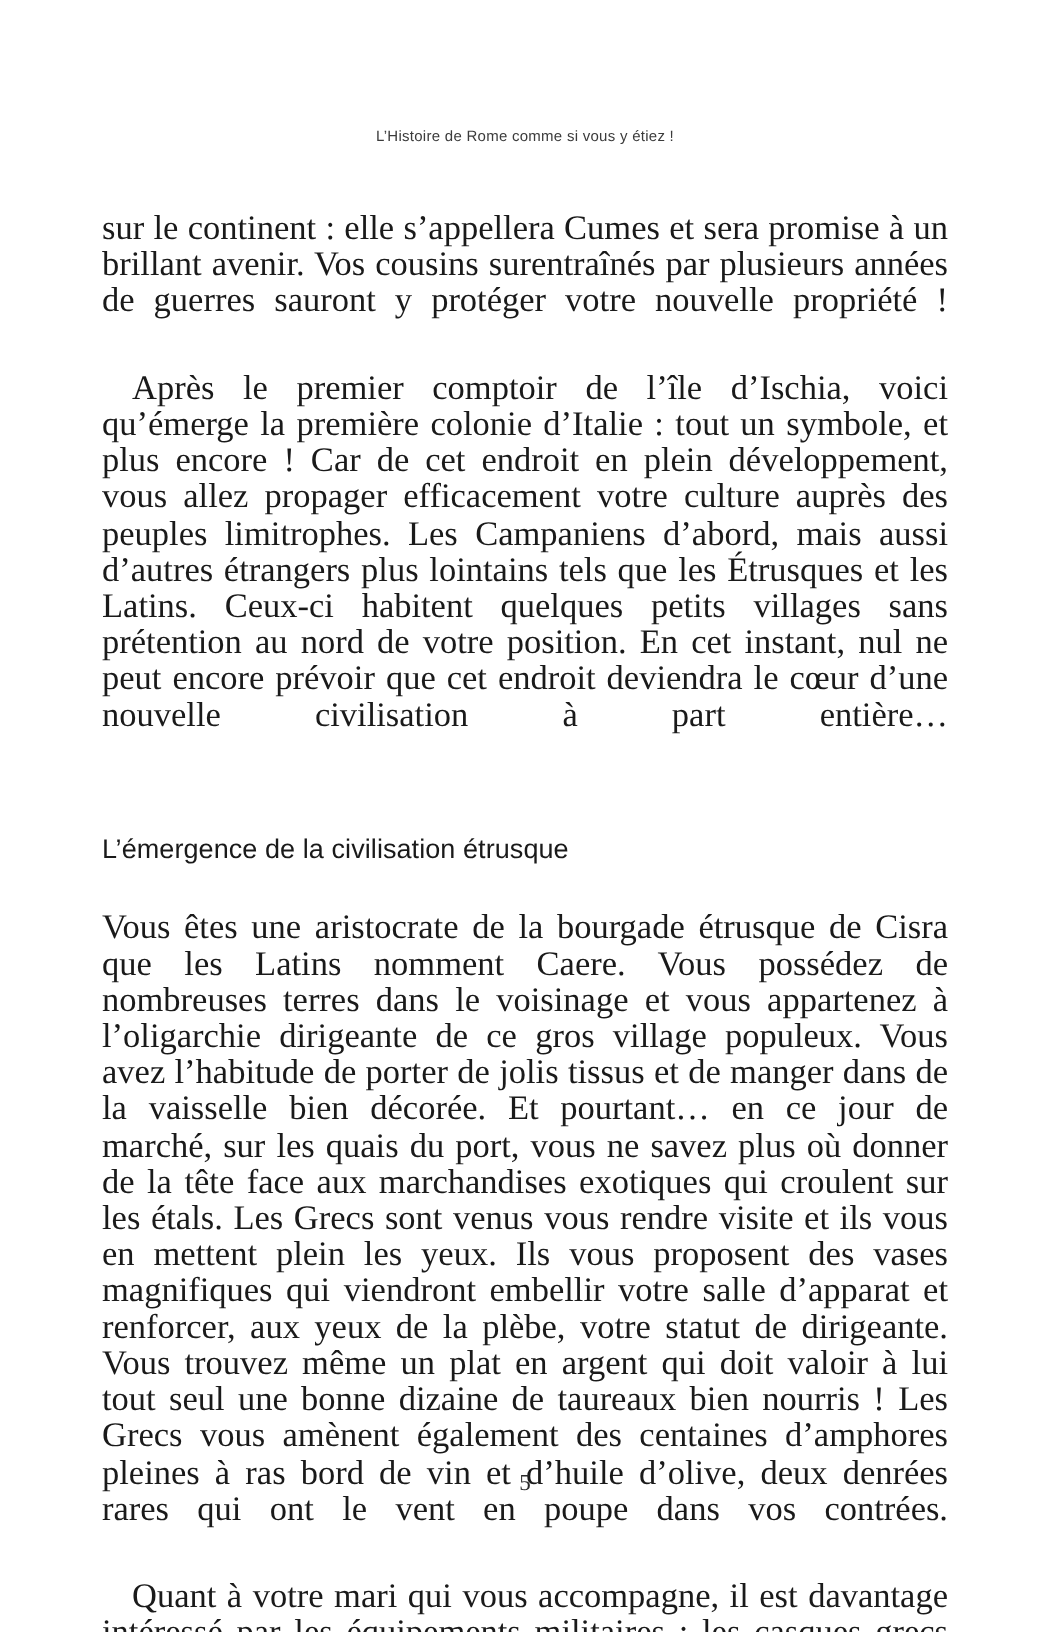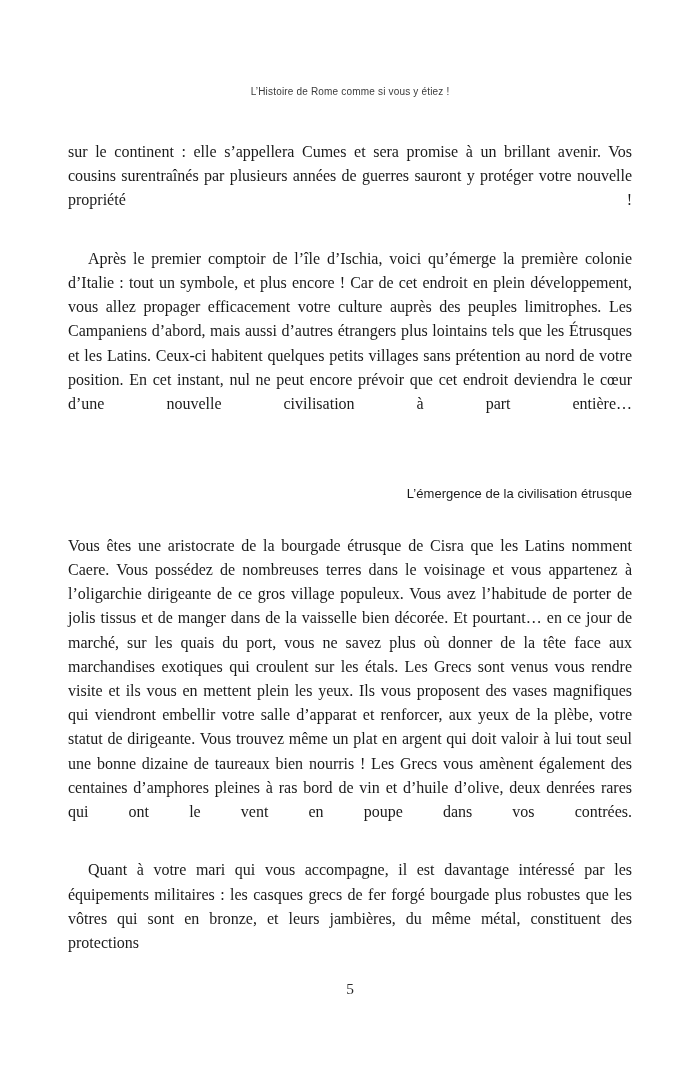--- a/index.html
+++ b/index.html
@@ -37,21 +37,21 @@
   .textblock {
     position: absolute;
     top: 140px;
     left: 68px;
     width: 564px;
   }
 
   p.body {
     margin: 0;
     font-family: "Liberation Serif", "DejaVu Serif", serif;
-    font-size: 16px;
+    font-size: 23px;
     line-height: 24.2px;
     color: #1a1a1a;
     text-align: justify;
     text-justify: inter-word;
     -webkit-hyphens: none;
     hyphens: none;
     word-spacing: 0.1px;
   }
 
   p.body.indent {
@@ -67,24 +67,24 @@
     content: "";
     display: inline-block;
     width: 100%;
   }
 
   
   .section-heading {
     margin: 0;
     font-family: "Liberation Sans", sans-serif;
     font-weight: 400;
-    font-size: 13px;
+    font-size: 18px;
     line-height: 25.4px;
     color: #1a1a1a;
-    text-align: right;
+    text-align: left;
     letter-spacing: 0.05px;
   }
 
   .heading-wrap {
     margin-top: 41px;
     margin-bottom: 27px;
   }
 
   .heading-line {
     display: block;

